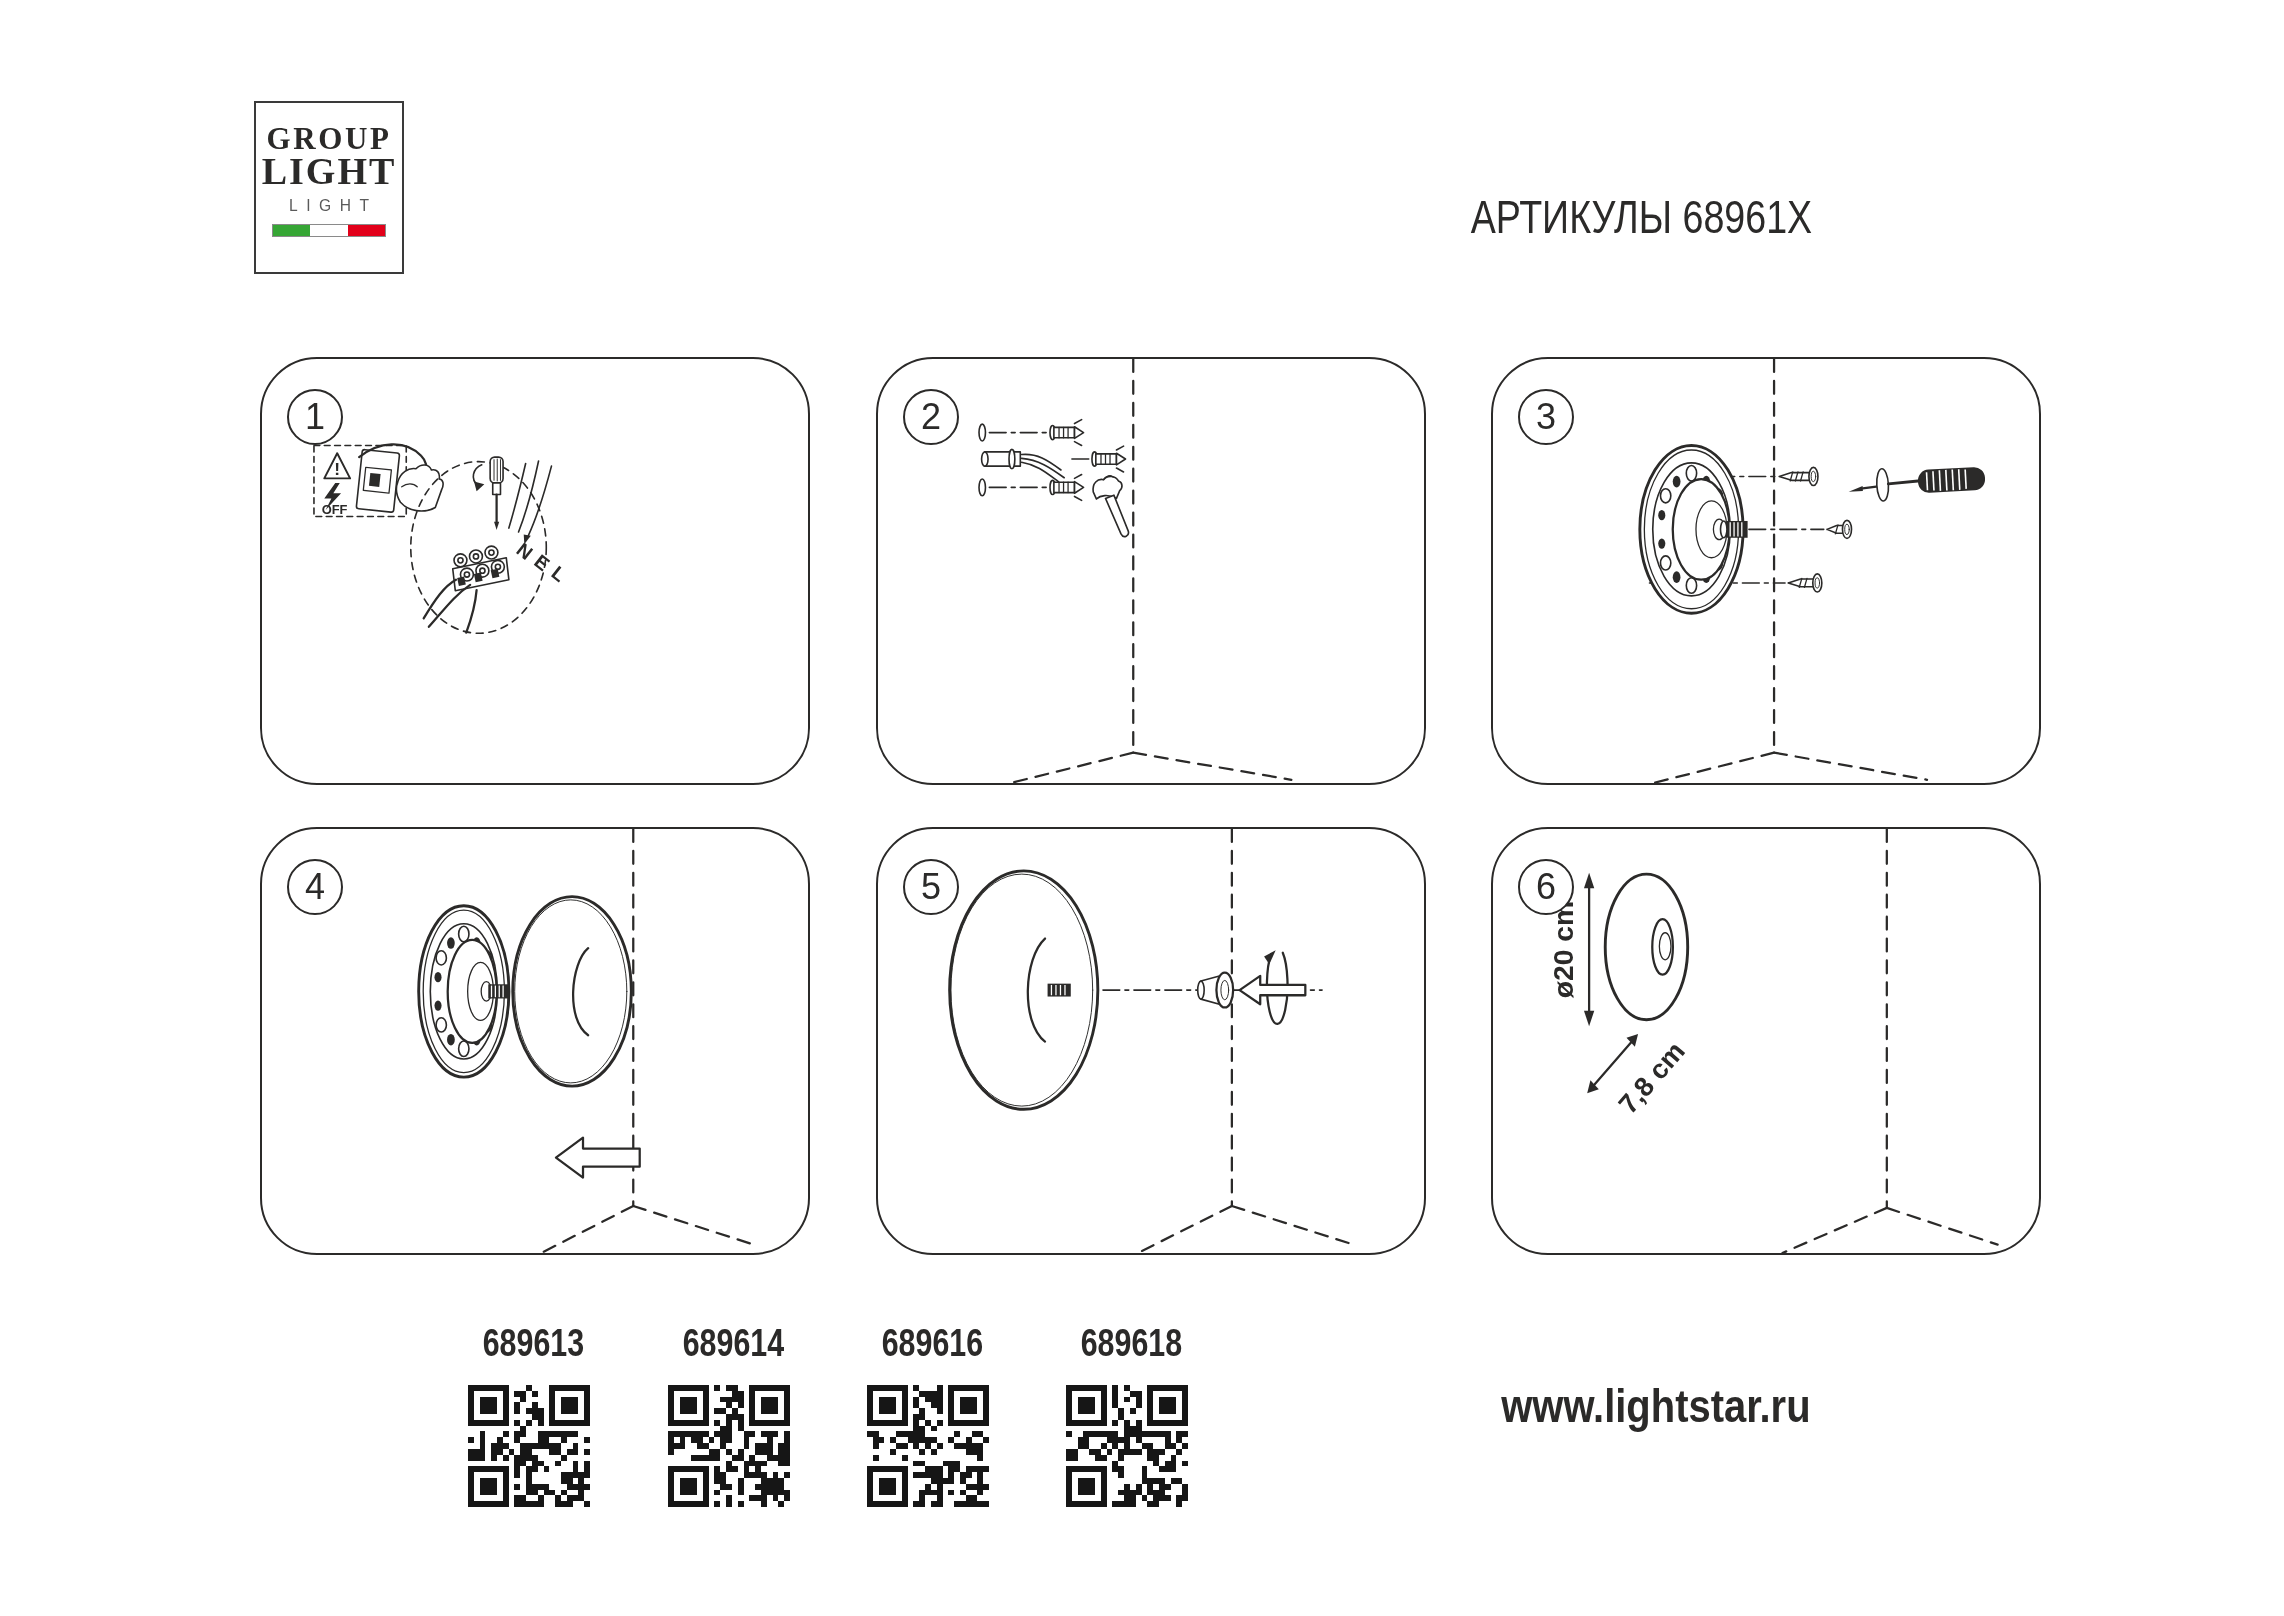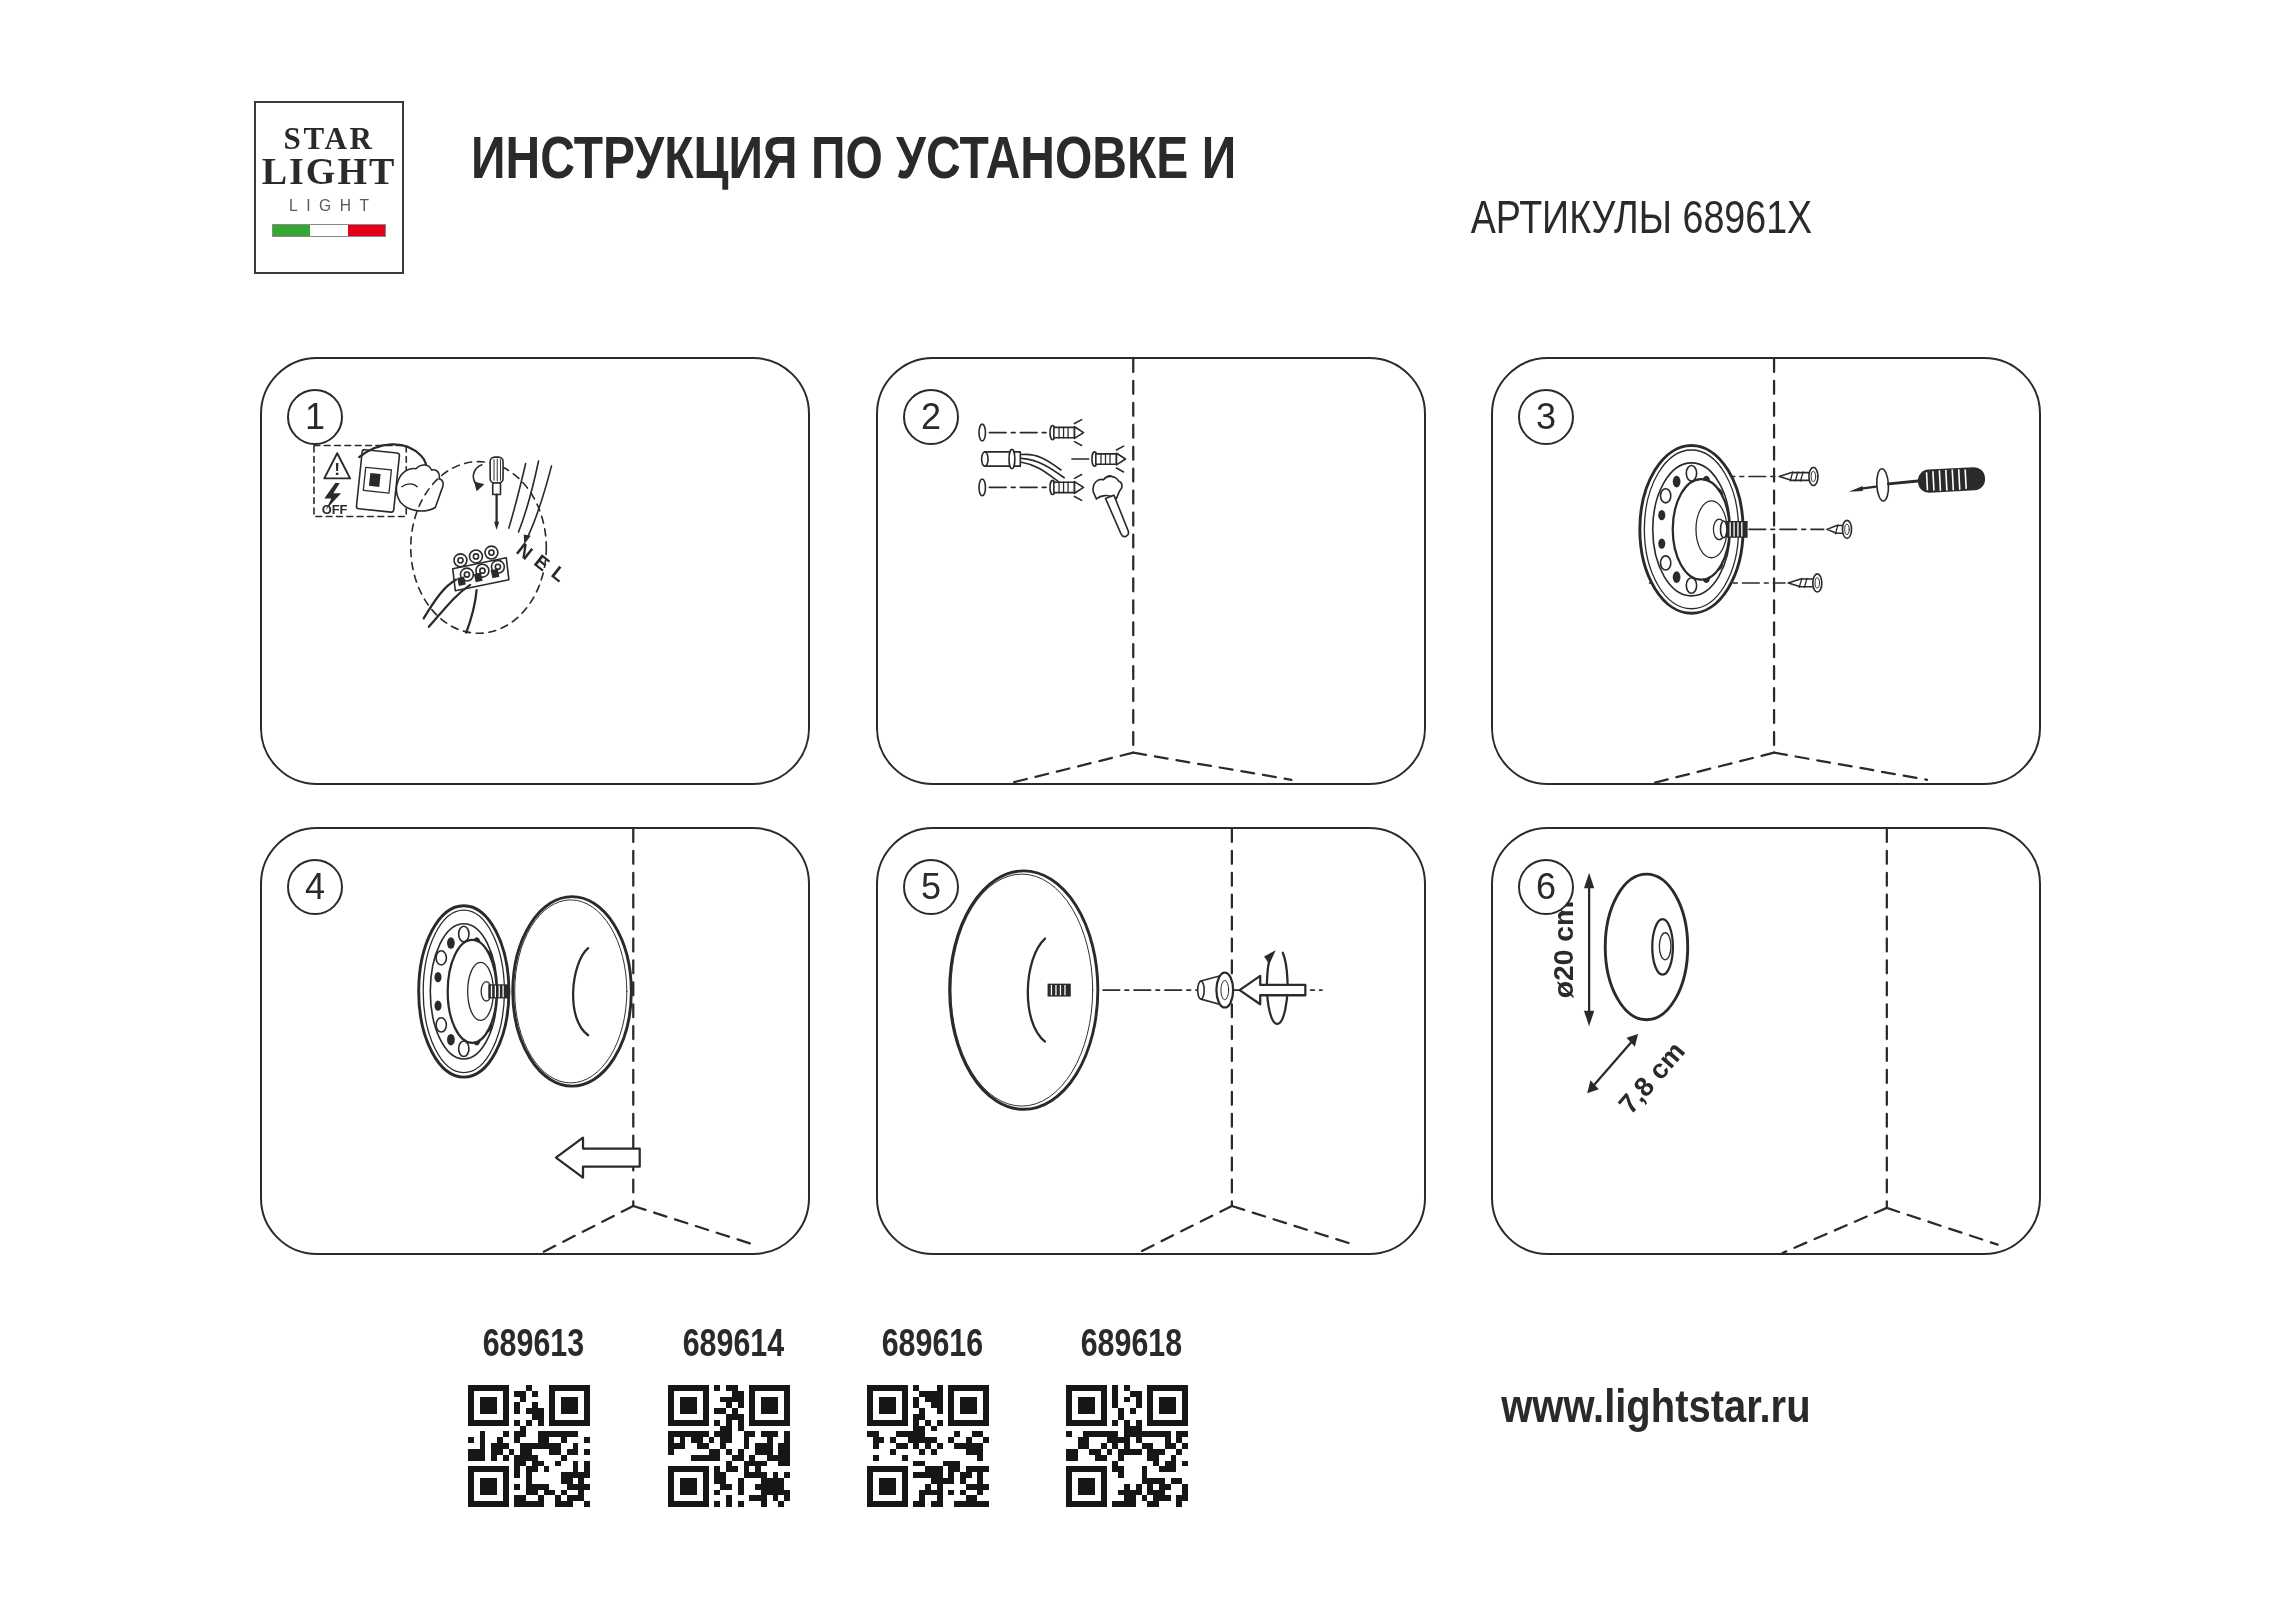--- a/index.html
+++ b/index.html
@@ -50,33 +50,30 @@
   .qr{margin:19.5px auto 0;width:122px;height:122px;}
   .qr svg{width:122px;height:122px;display:block;fill:#161616;}
   .website{left:1428px;top:1378px;width:456px;text-align:center;font-size:47px;font-weight:700;white-space:nowrap;}
 </style>
 </head>
 <body>
 
 <div class="page">
 
   <div class="abs logo-box">
-    <div class="logo-l1">STAR</div>
+    <div class="logo-l1">GROUP</div>
     <div class="logo-l2">LIGHT</div>
     <div class="logo-l3">LIGHT</div>
     <div class="flag">
       <span style="background:#36a635"></span>
       <span style="background:#ffffff"></span>
       <span style="background:#e2001a"></span>
     </div>
   </div>
 
-  <div class="abs title-line" style="top:128px">
-    <span class="condL">ИНСТРУКЦИЯ ПО УСТАНОВКЕ И</span>
-  </div>
 
   <div class="abs articles">
     <span class="condC">АРТИКУЛЫ 68961X</span>
   </div>
 
   <div class="abs panel p-row1 p-c1">
     <div class="step-circle">
         <span>1</span>
       </div>
     <svg viewBox="0 0 845 657">

